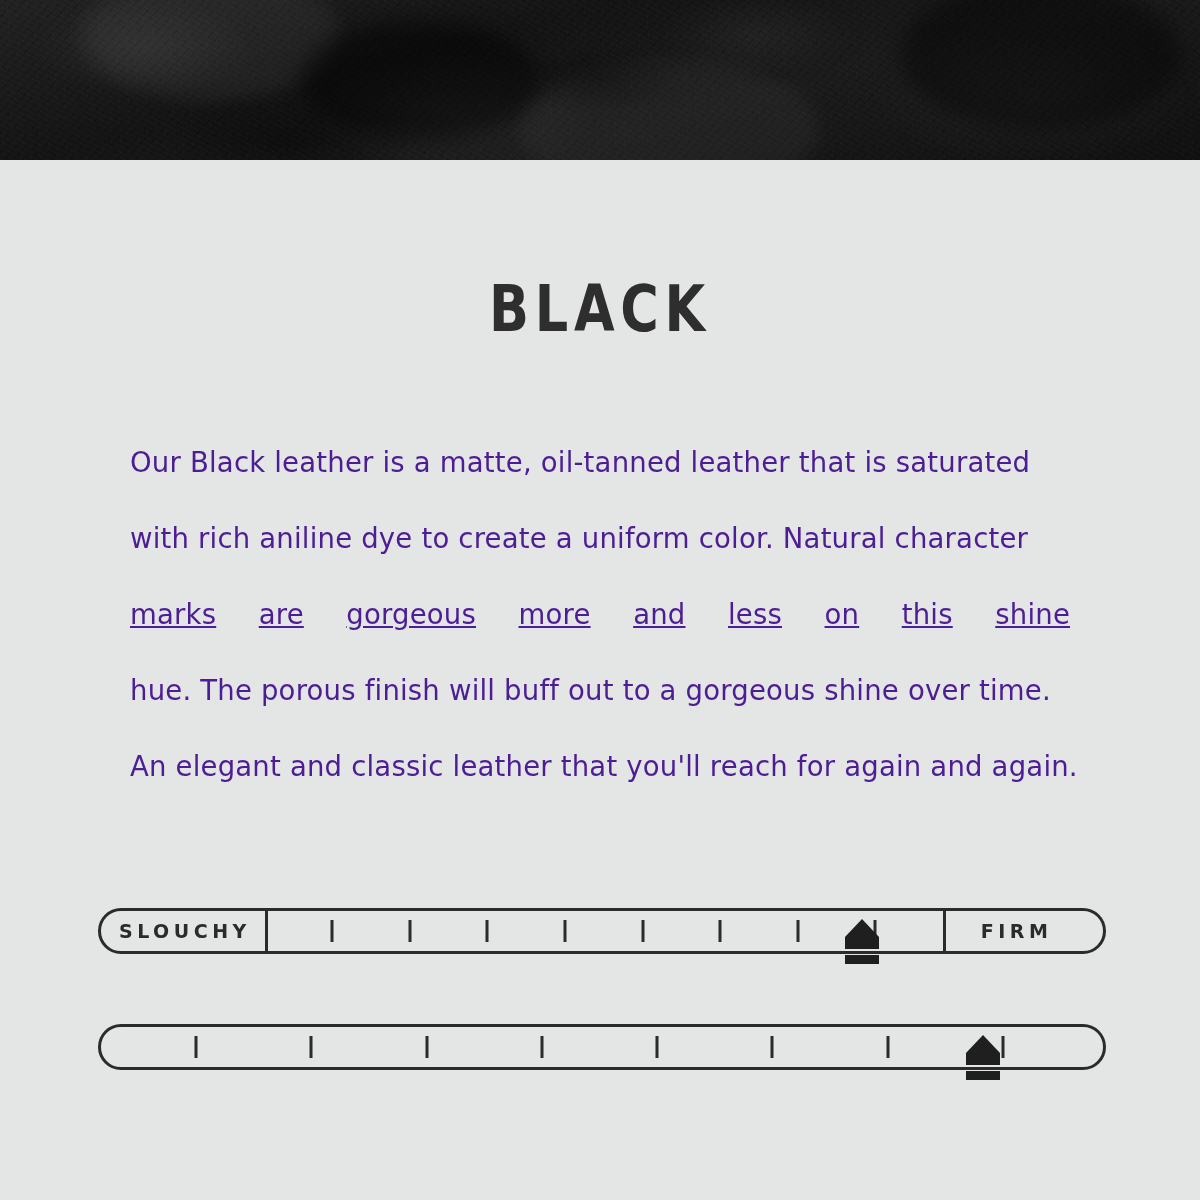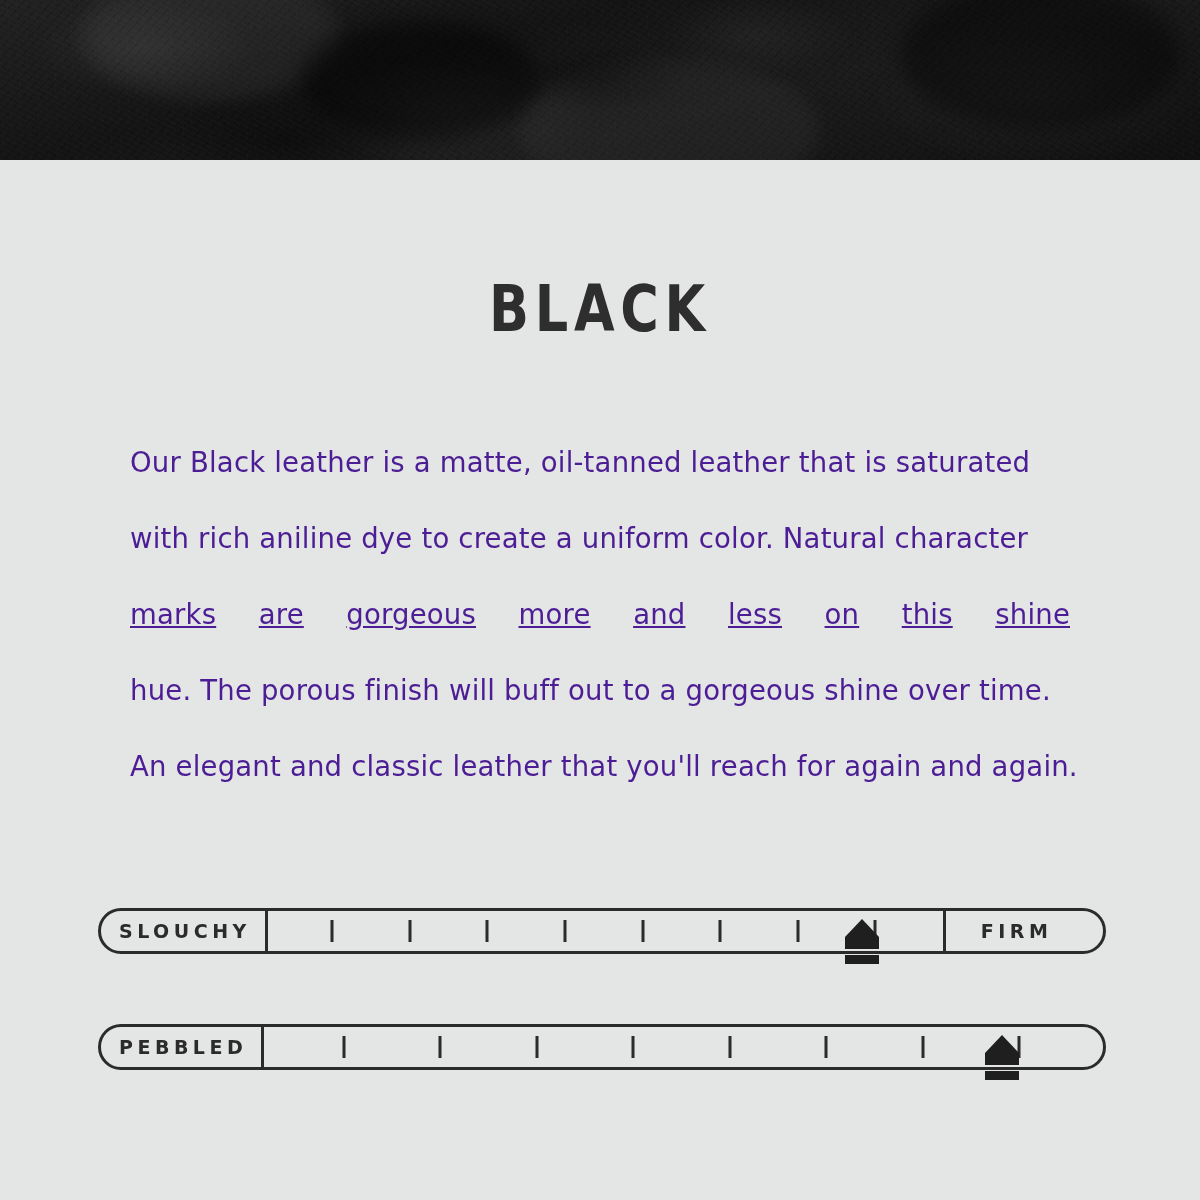--- a/index.html
+++ b/index.html
@@ -199,21 +199,20 @@
         <svg viewBox="0 0 42 52" width="42" height="52" aria-hidden="true">
           <path d="M21 2 L38 20 L38 32 L4 32 L4 20 Z" fill="#1f1f1f"></path>
           <rect x="4" y="38" width="34" height="9" fill="#1f1f1f"></rect>
         </svg>
       </div>
     </div>
     <div class="slider-label right">FIRM</div>
   </div>
 
   <div class="slider" id="slider-texture">
-    <div class="slider-label left">PEBBLED</div>
     <div class="slider-track">
       <div class="tick" style="left:9.5%"></div>
       <div class="tick" style="left:21%"></div>
       <div class="tick" style="left:32.5%"></div>
       <div class="tick" style="left:44%"></div>
       <div class="tick" style="left:55.5%"></div>
       <div class="tick" style="left:67%"></div>
       <div class="tick" style="left:78.5%"></div>
       <div class="tick" style="left:90%"></div>
       <div class="marker" style="left:88%; top:6px;">

